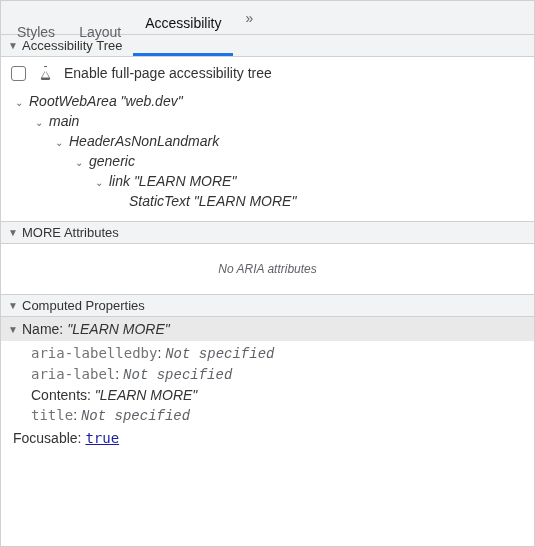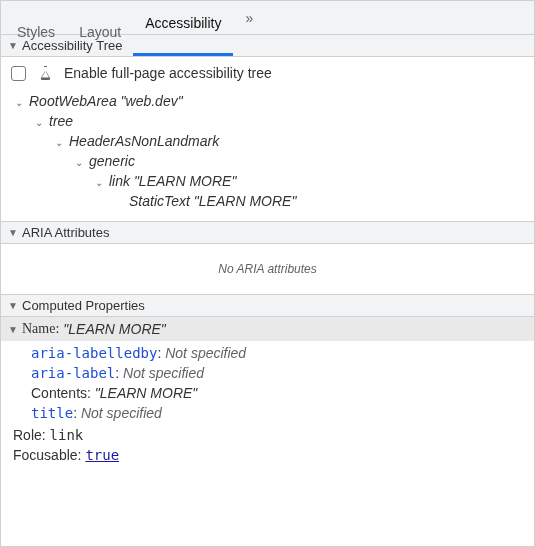--- a/index.html
+++ b/index.html
@@ -118,32 +118,32 @@
   }
   
   .computed .name-row {
     background: #e9e9e9;
     padding: 4px 6px;
     display: flex;
     align-items: center;
     font-size: 14px;
   }
   .computed .name-row .disclosure { color:#6b6b6b; }
-  .computed .name-row .label { color:#333;font-family:Liberation Serif, serif; }
+  .computed .name-row .label { color:#333; }
   .computed .name-row .val { font-style: italic; margin-left: 4px; }
   .computed .list {
     padding: 2px 0 2px 30px;
     font-size: 14px;
   }
   .prop {
     padding: 2px 0;
   }
-  .attr-name { color: #1d4ed8; font-family: ui-monospace, "SF Mono", "Consolas", monospace; }
+  .attr-name { color: #737373; font-family: ui-monospace, "SF Mono", "Consolas", monospace; }
   .mono { font-family: ui-monospace, "SF Mono", "Consolas", monospace; color:#333; }
-  .notspec { font-style: italic; color:#5f6368; }
+  .notspec { font-style: italic; color:#5f6368;font-family:Liberation Mono, monospace; }
   .contents-val { font-style: italic; }
   .plainrow { padding: 2px 0 2px 12px; font-size:14px; }
   .value-true { color: #1a1aa6; font-family: ui-monospace, "SF Mono", "Consolas", monospace; text-decoration: underline; }
 </style>
 </head>
 <body>
 
 <div class="tabs">
   <div class="tab">Styles</div>
   <div class="tab">Layout</div>
@@ -165,21 +165,21 @@
     </span>
     <span>Enable full-page accessibility tree</span>
   </div>
   <div class="tree">
     <div class="tree-row depth-0">
       <span class="twisty">⌄</span>
       <span class="role">RootWebArea "web.dev"</span>
     </div>
     <div class="tree-row depth-1">
       <span class="twisty">⌄</span>
-      <span class="role">tree</span>
+      <span class="role">main</span>
     </div>
     <div class="tree-row depth-2">
       <span class="twisty">⌄</span>
       <span class="role">HeaderAsNonLandmark</span>
     </div>
     <div class="tree-row depth-3">
       <span class="twisty">⌄</span>
       <span class="role">generic</span>
     </div>
     <div class="tree-row depth-4">
@@ -188,21 +188,21 @@
     </div>
     <div class="tree-row depth-5">
       <span class="twisty">&nbsp;</span>
       <span class="role">StaticText "LEARN MORE"</span>
     </div>
   </div>
 </div>
 
 <div class="section-header">
   <span class="disclosure">▼</span>
-  <span>ARIA Attributes</span>
+  <span>MORE Attributes</span>
 </div>
 <div class="panel-body">
   <div class="empty-state">No ARIA attributes</div>
 </div>
 
 <div class="section-header">
   <span class="disclosure">▼</span>
   <span>Computed Properties</span>
 </div>
 <div class="computed">
@@ -223,20 +223,16 @@
     <div class="prop">
       <span>Contents</span><span>: </span>
       <span class="contents-val">"LEARN MORE"</span>
     </div>
     <div class="prop">
       <span class="attr-name">title</span><span>: </span>
       <span class="notspec">Not specified</span>
     </div>
   </div>
   <div class="plainrow">
-    <span>Role: </span>
-    <span class="mono">link</span>
-  </div>
-  <div class="plainrow">
     <span>Focusable: </span>
     <span class="value-true">true</span>
   </div>
 </div>
 
 </body></html>

